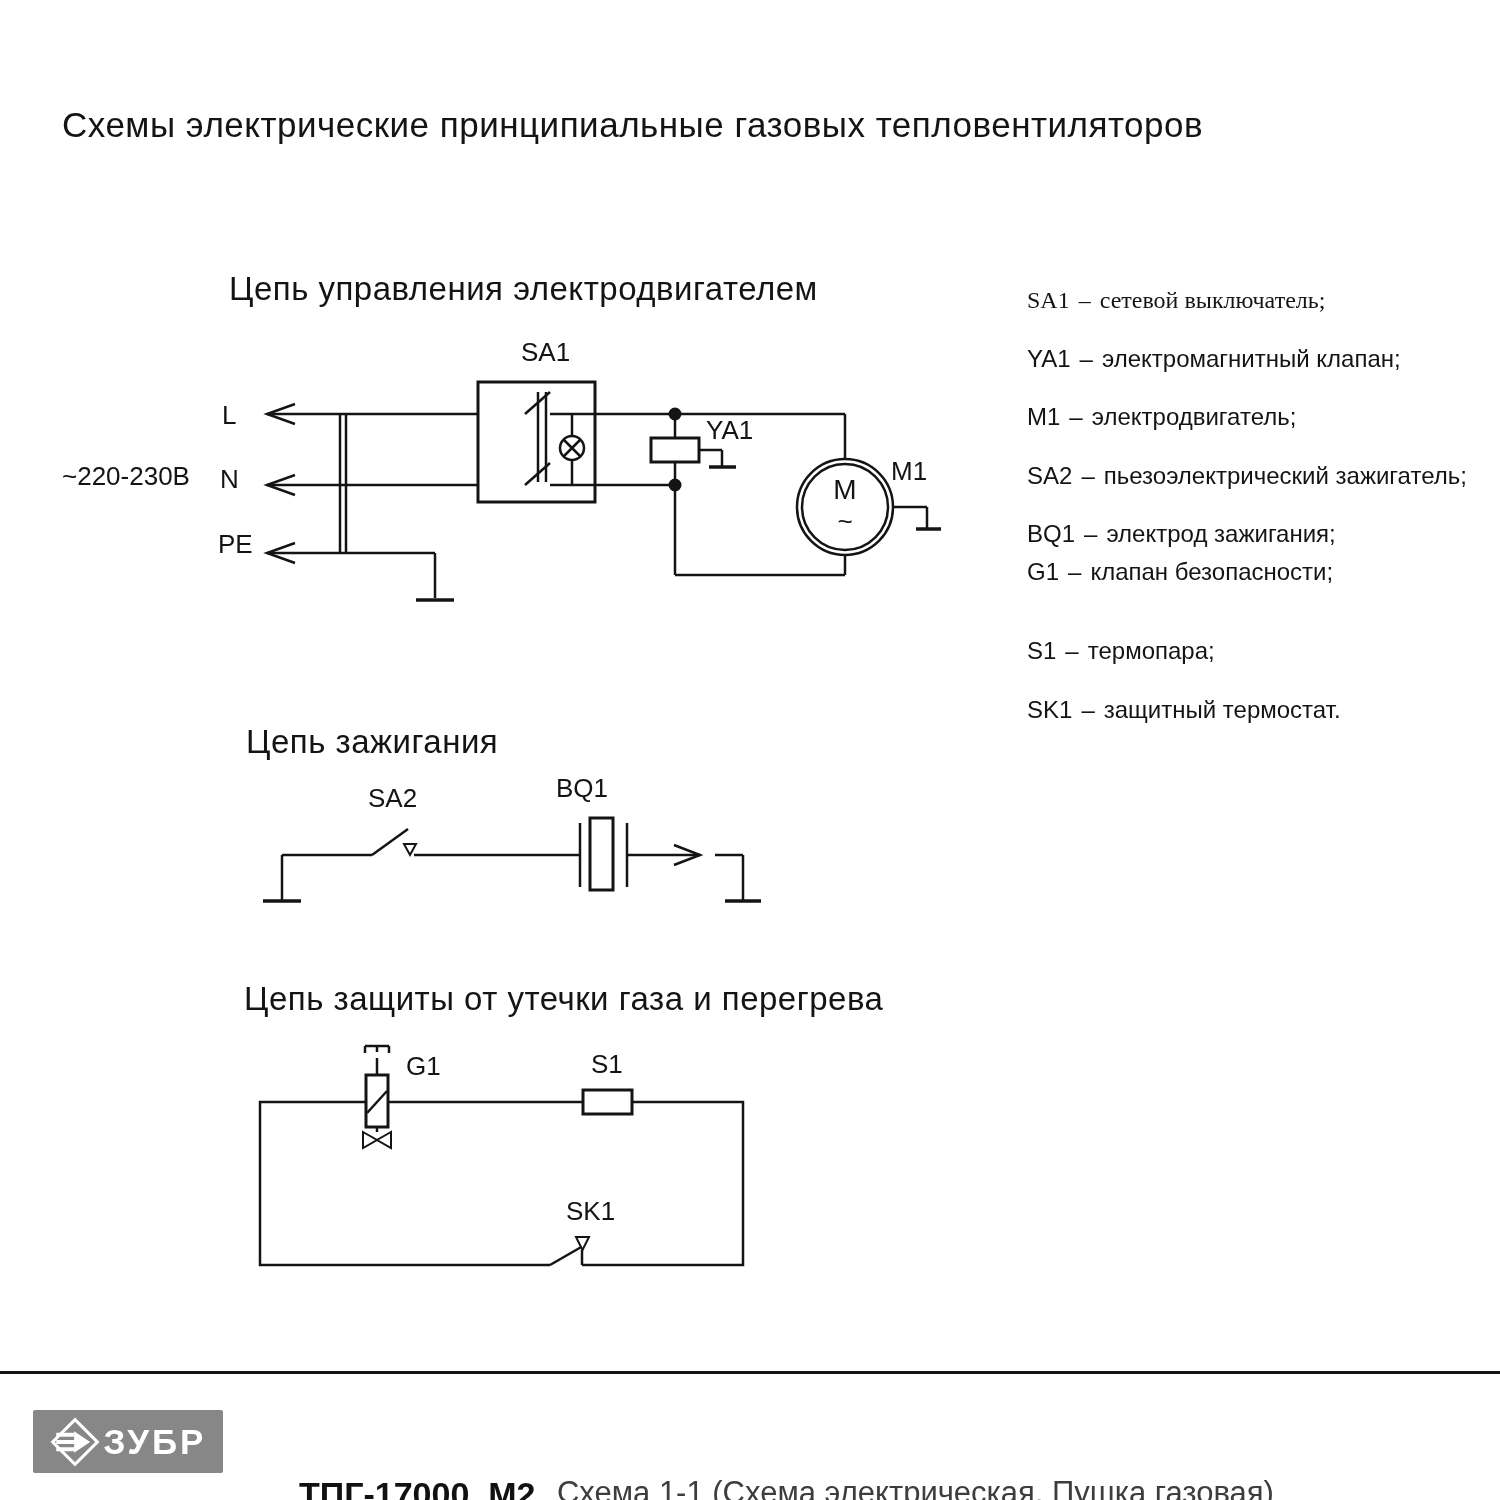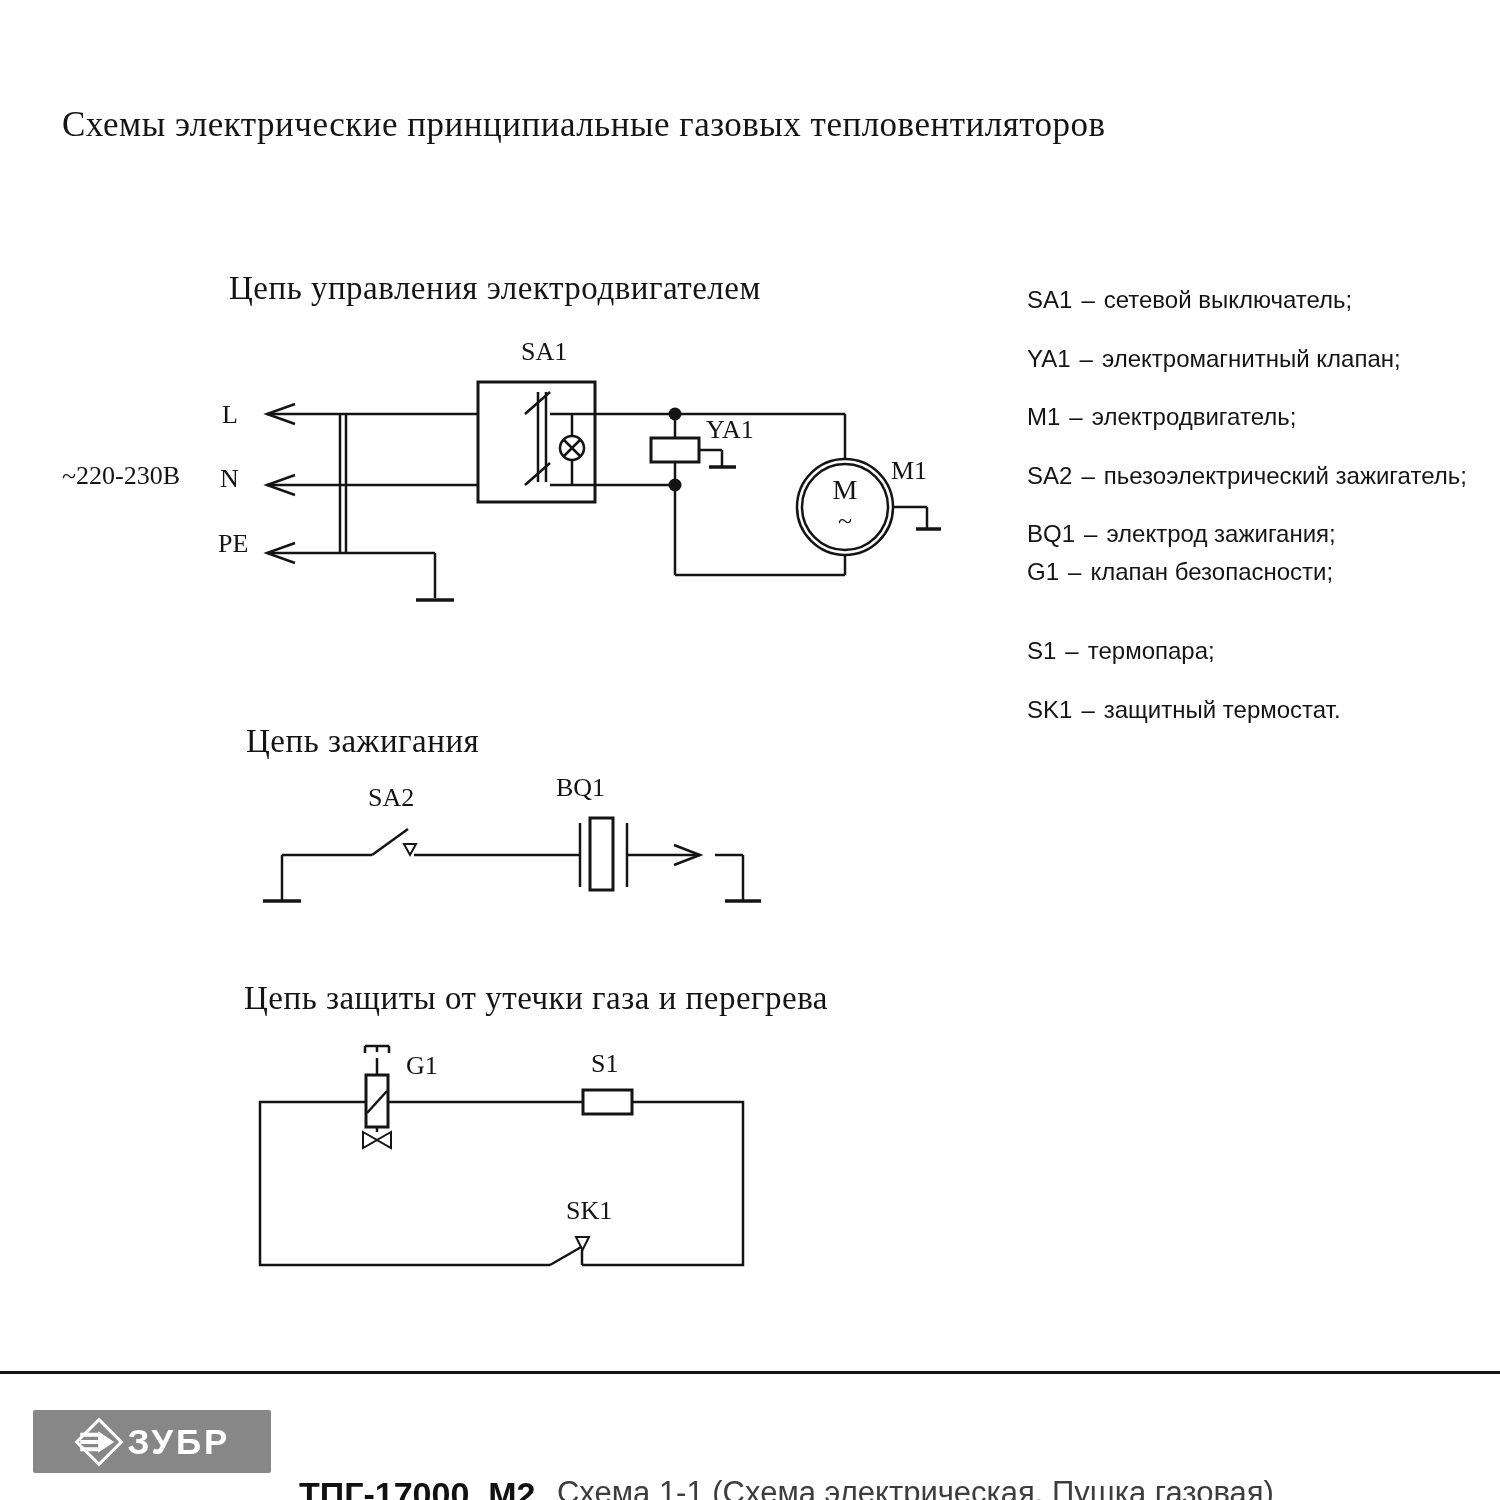--- a/index.html
+++ b/index.html
@@ -1,34 +1,34 @@
 <!DOCTYPE html>
 <html><head>
 <meta charset="utf-8">
 <style>
   html,body{margin:0;padding:0;}
   body{
     width:1500px;height:1500px;position:relative;background:#ffffff;
     font-family:"Liberation Sans", sans-serif;color:#141414;overflow:hidden;
   }
-  .abs{position:absolute;white-space:nowrap;line-height:1;font-family:Liberation Serif, serif;}
+  .abs{position:absolute;white-space:nowrap;line-height:1;}
   .main-title{font-size:35px;letter-spacing:0.5px;}
   .sec-title{font-size:33px;letter-spacing:0.5px;}
   .lbl{font-size:26px;}
   .legend-row{position:absolute;left:1027px;font-size:24px;white-space:nowrap;line-height:1;}
   .legend-row .dash{margin:0 9px;}
   svg.layer{position:absolute;left:0;top:0;}
   .w{stroke:#141414;stroke-width:2.5;fill:none;}
   .thick{stroke:#141414;stroke-width:3.5;fill:none;}
   .dot{fill:#141414;stroke:none;}
   .box{stroke:#141414;stroke-width:3;fill:#ffffff;}
   .open{fill:#ffffff;stroke:#141414;stroke-width:2;}
   .divider{position:absolute;left:0;top:1371px;width:1500px;height:3px;background:#141414;}
   .logo{
-    position:absolute;left:33px;top:1410px;width:238px;height:63px;background:#878787;
+    position:absolute;left:33px;top:1410px;width:190px;height:63px;background:#878787;
     display:flex;align-items:center;justify-content:center;border-radius:2px;
   }
   .logo .brand{color:#ffffff;font-size:35px;font-weight:bold;letter-spacing:3px;margin-left:4px;}
   .footer-text{position:absolute;left:299px;top:1475px;display:flex;align-items:flex-start;}
   .footer-text .model{font-size:34px;font-weight:bold;color:#111111;}
   .footer-text .caption{font-size:31px;color:#3d3d3d;margin-left:12px;}
 </style>
 </head>
 <body>
 
@@ -48,21 +48,21 @@
 <div class="abs sec-title" style="left:246px;top:725px;">Цепь зажигания</div>
 <div class="abs lbl" style="left:368px;top:785px;">SA2</div>
 <div class="abs lbl" style="left:556px;top:775px;">BQ1</div>
 
 <div class="abs sec-title" style="left:244px;top:982px;">Цепь защиты от утечки газа и перегрева</div>
 <div class="abs lbl" style="left:406px;top:1053px;">G1</div>
 <div class="abs lbl" style="left:591px;top:1051px;">S1</div>
 <div class="abs lbl" style="left:566px;top:1198px;">SK1</div>
 
 <div>
-  <div class="legend-row" style="top:288px;"><span>SA1</span><span class="dash">–</span><span>сетевой выключатель;</span></div>
+  <div class="legend-row" style="top:288px;font-family:Liberation Serif, serif;"><span>SA1</span><span class="dash">–</span><span>сетевой выключатель;</span></div>
   <div class="legend-row" style="top:347px;"><span>YA1</span><span class="dash">–</span><span>электромагнитный клапан;</span></div>
   <div class="legend-row" style="top:405px;"><span>M1</span><span class="dash">–</span><span>электродвигатель;</span></div>
   <div class="legend-row" style="top:464px;"><span>SA2</span><span class="dash">–</span><span>пьезоэлектрический зажигатель;</span></div>
   <div class="legend-row" style="top:522px;"><span>BQ1</span><span class="dash">–</span><span>электрод зажигания;</span></div>
   <div class="legend-row" style="top:560px;"><span>G1</span><span class="dash">–</span><span>клапан безопасности;</span></div>
   <div class="legend-row" style="top:639px;text-align:center;"><span>S1</span><span class="dash">–</span><span>термопара;</span></div>
   <div class="legend-row" style="top:698px;"><span>SK1</span><span class="dash">–</span><span>защитный термостат.</span></div>
 </div>
 
 <svg class="layer" width="1500" height="1500" viewBox="0 0 1500 1500">

